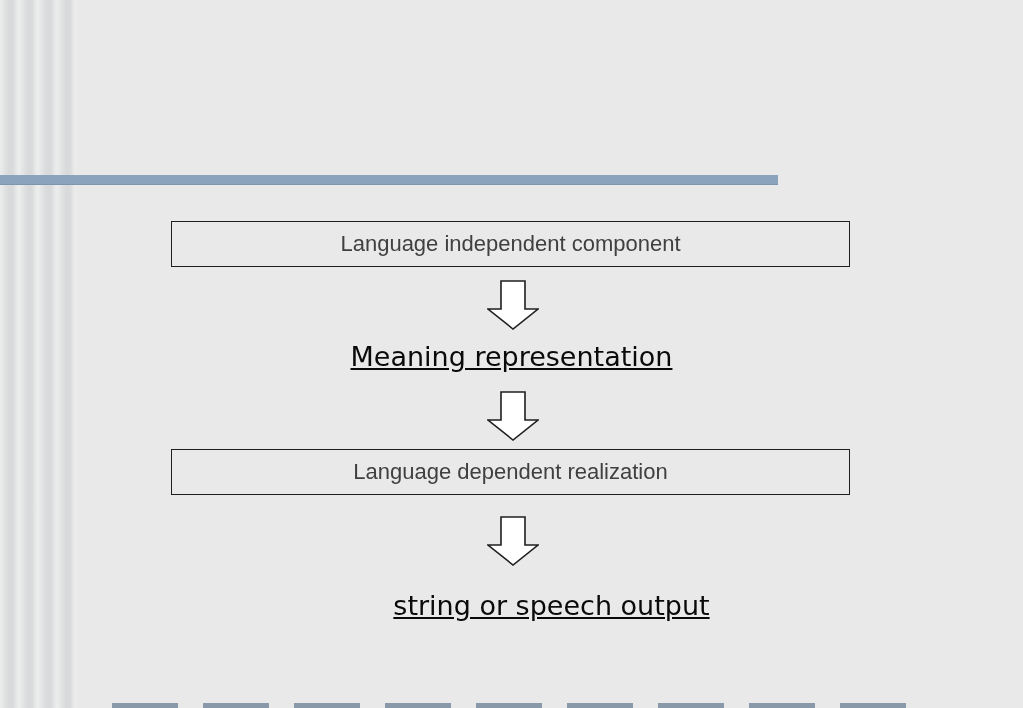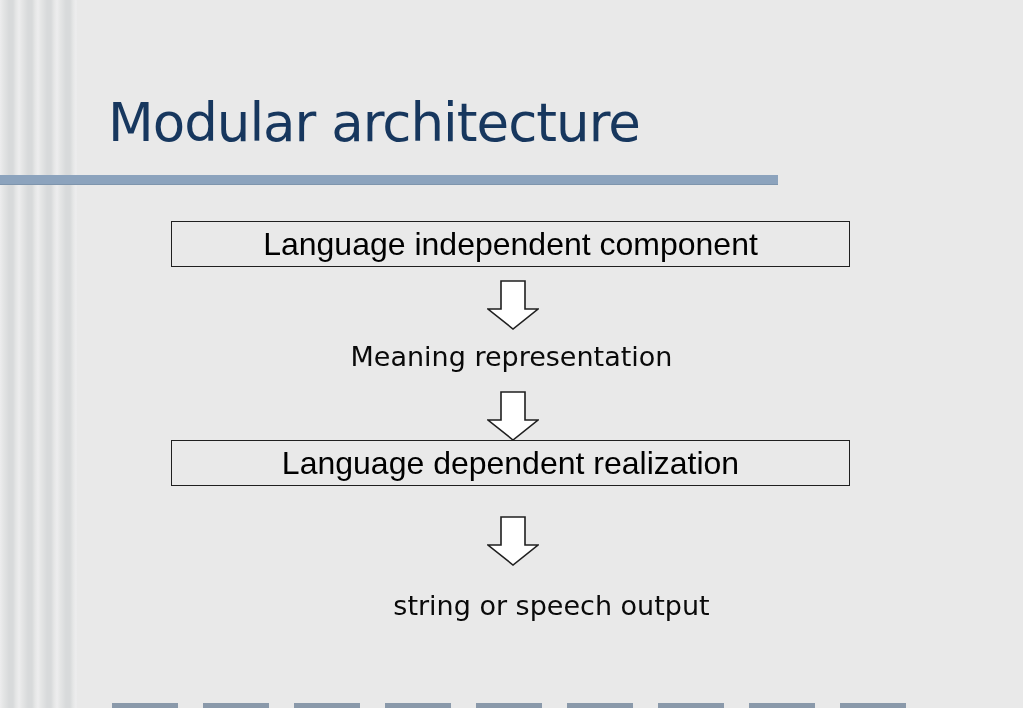--- a/index.html
+++ b/index.html
@@ -23,27 +23,27 @@
   }
   .rule{
     position:absolute;left:0;top:175px;width:778px;height:9px;
     background:#8ca3bd;border-bottom:1px solid #7e95ad;
   }
   .box{
     position:absolute;left:171px;width:677px;height:44px;
     border:1.5px solid #1f1f1f;background:transparent;
     display:flex;align-items:center;justify-content:center;
     font-family:"Liberation Sans", sans-serif;
-    font-size:32px;color:#000000;white-space:nowrap;
+    font-size:22px;color:#404040;white-space:nowrap;
   }
   .box1{top:221px;}
-  .box2{top:440px;}
+  .box2{top:449px;}
   .plain-label{
     position:absolute;left:0;width:1023px;text-align:center;
-    font-size:27px;color:#0a0a0a;white-space:nowrap;
+    font-size:27px;color:#0a0a0a;white-space:nowrap;text-decoration:underline;
   }
   .label1{top:341px;}
   .label2{top:590px;padding-left:40px;}
   .arrow{position:absolute;left:487px;width:52px;height:50px;}
   .arrow1{top:280px;}
   .arrow2{top:391px;}
   .arrow3{top:516px;}
   .bottom-dashes{
     position:absolute;left:112px;bottom:0;height:5px;
     display:flex;gap:25px;
@@ -53,21 +53,20 @@
     background:rgba(23,55,94,0.45);
   }
 </style>
 </head>
 <body>
 
 <div class="slide">
 
   <div class="stripes"></div>
 
-  <h1 class="title">Modular architecture</h1>
 
   <div class="rule"></div>
 
   <div>
 
     <div class="box box1">
       <span>Language independent component</span>
     </div>
 
     <svg class="arrow arrow1" viewBox="0 0 52 50">

